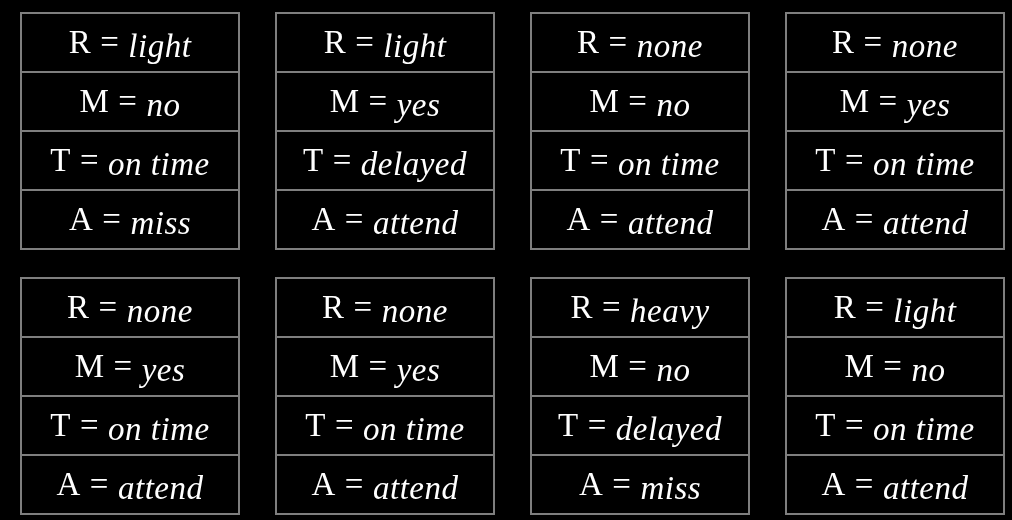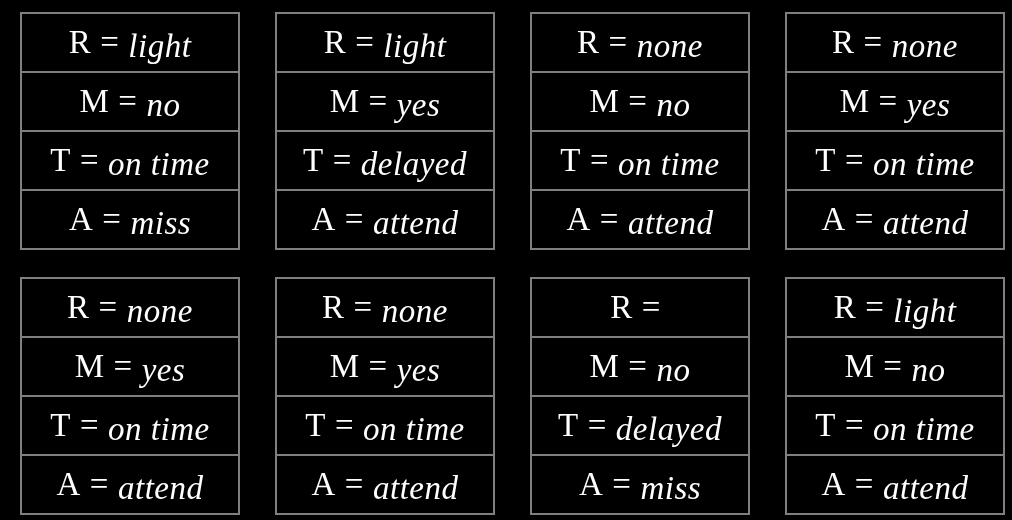--- a/index.html
+++ b/index.html
@@ -188,20 +188,21 @@
         <span class="var">A</span>
           <span class="eq">=</span>
           <span class="val">attend</span>
       </div>
     </div>
 
     <div class="card">
       <div class="cell">
         <span class="var">R</span>
           <span class="eq">=</span>
+          <span class="val">heavy</span>
       </div>
       <div class="cell">
         <span class="var">M</span>
           <span class="eq">=</span>
           <span class="val">no</span>
       </div>
       <div class="cell">
         <span class="var">T</span>
           <span class="eq">=</span>
           <span class="val">delayed</span>

